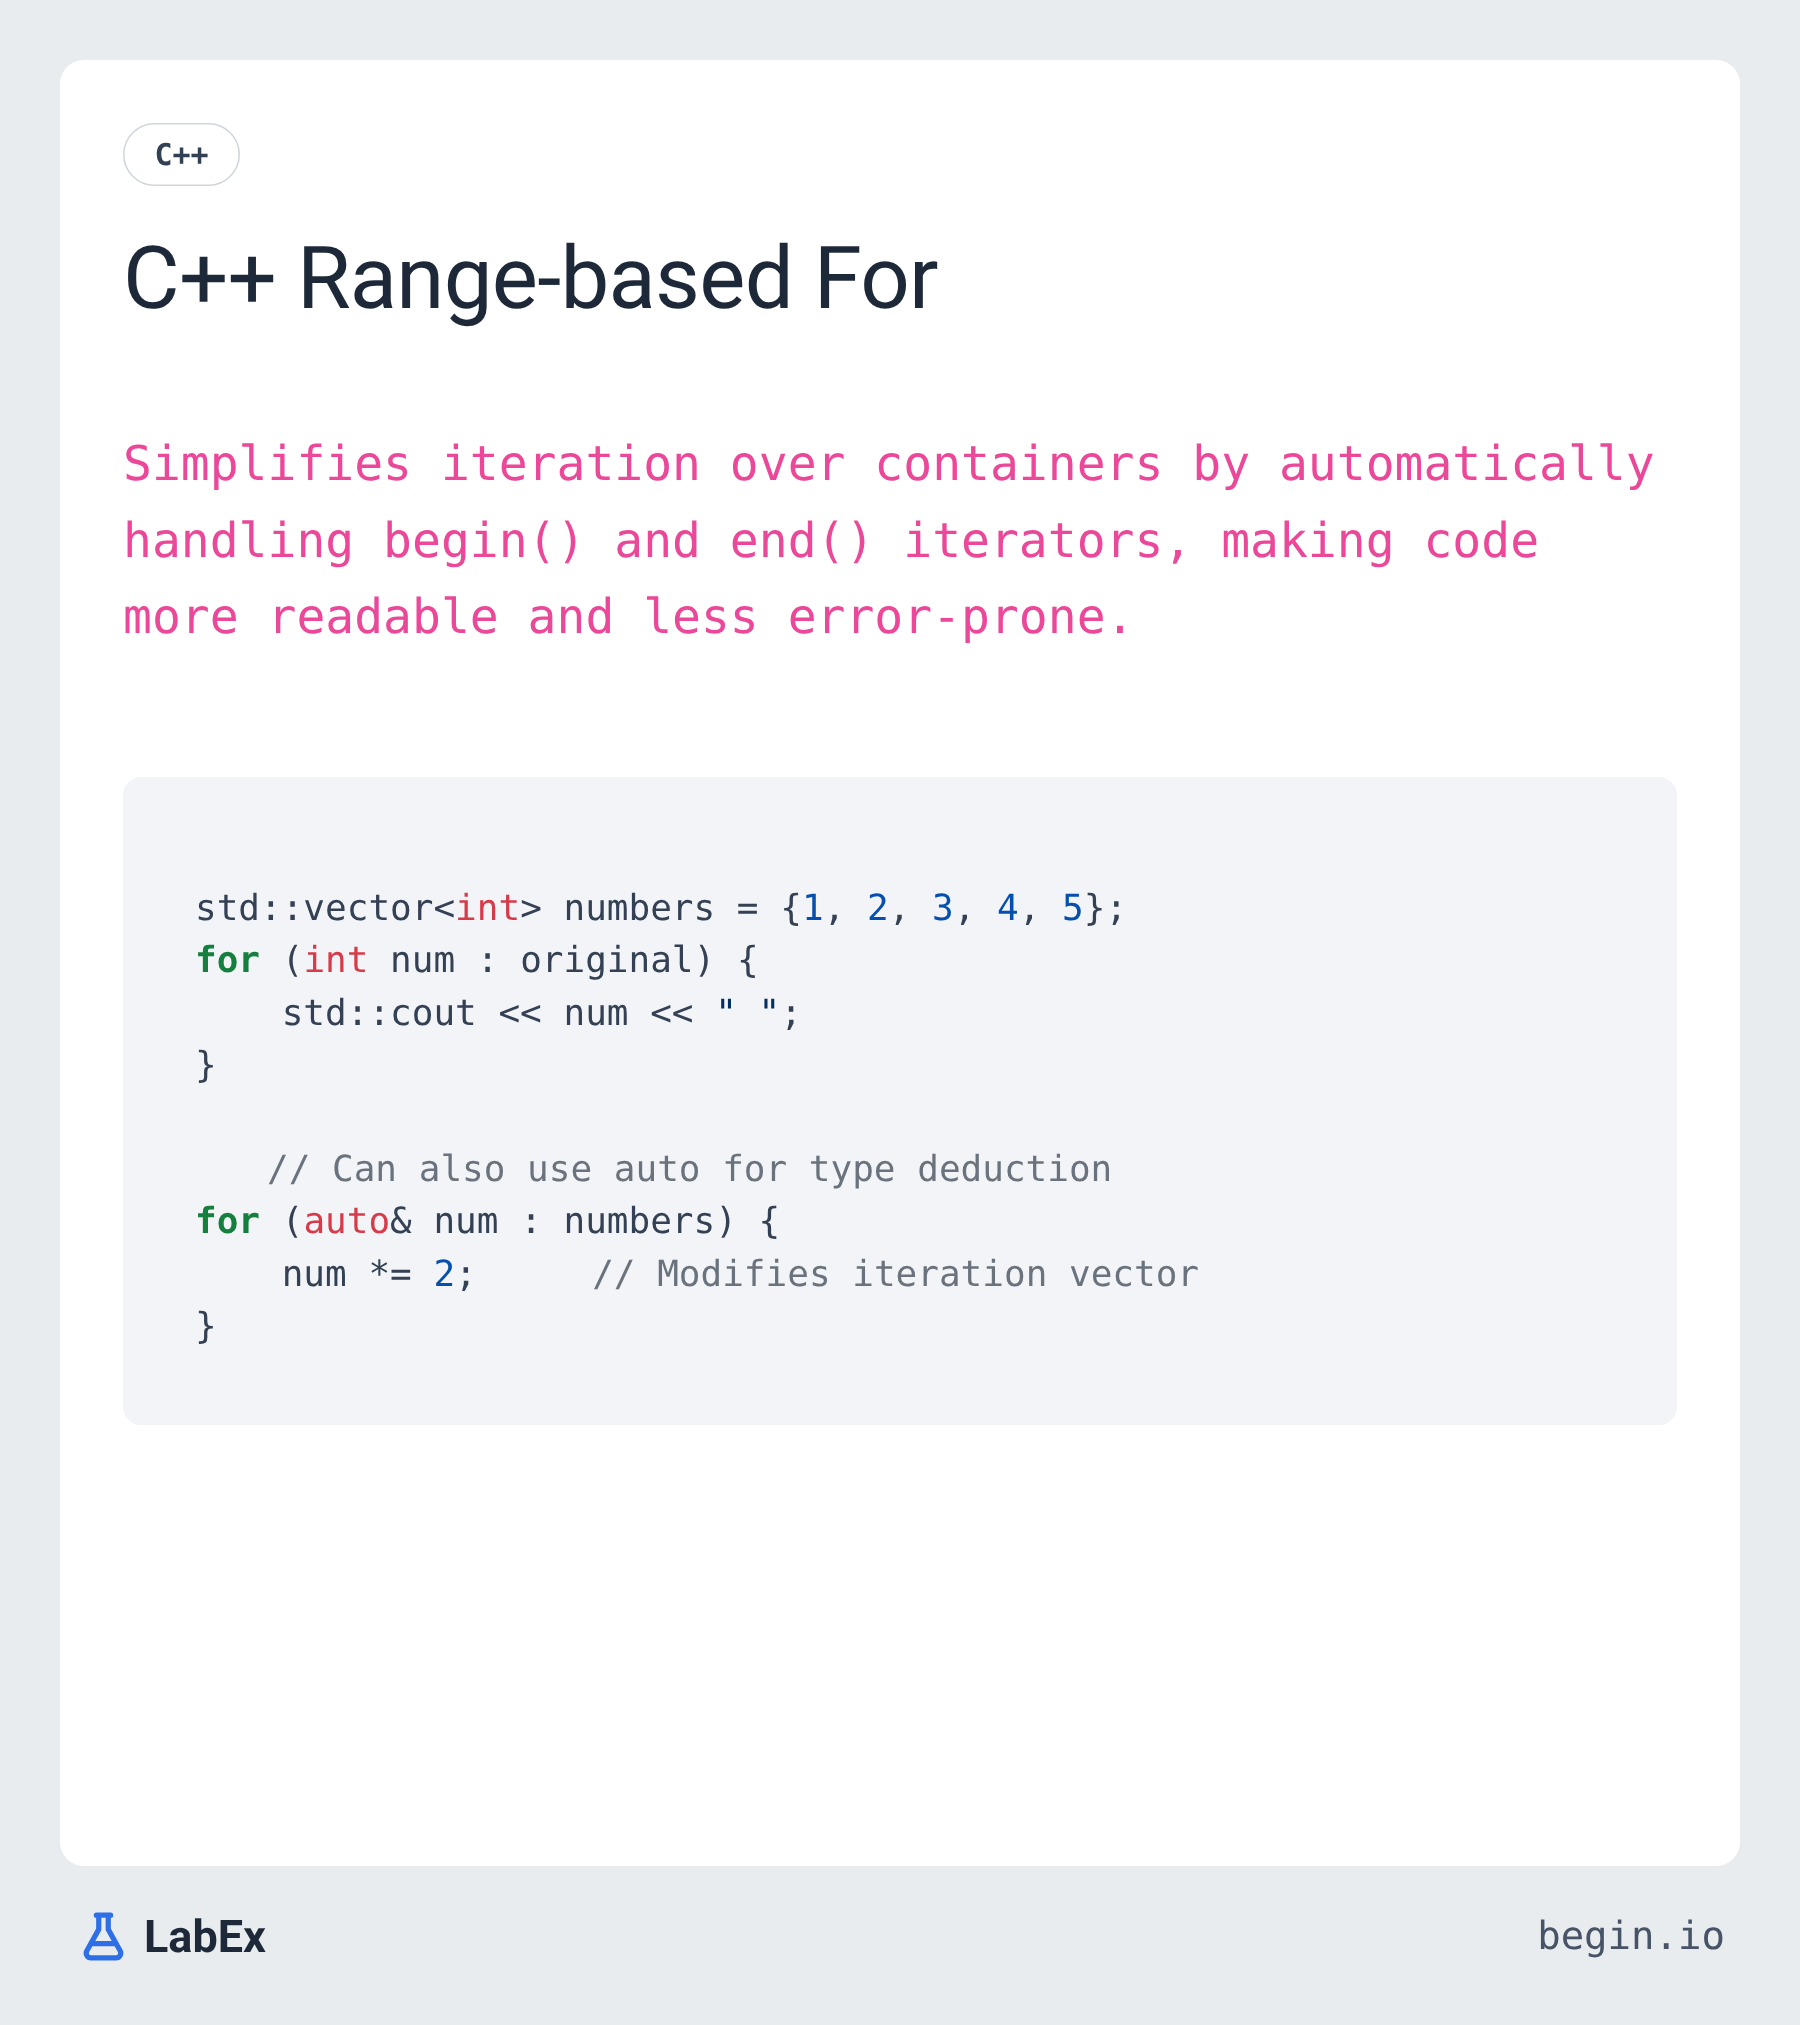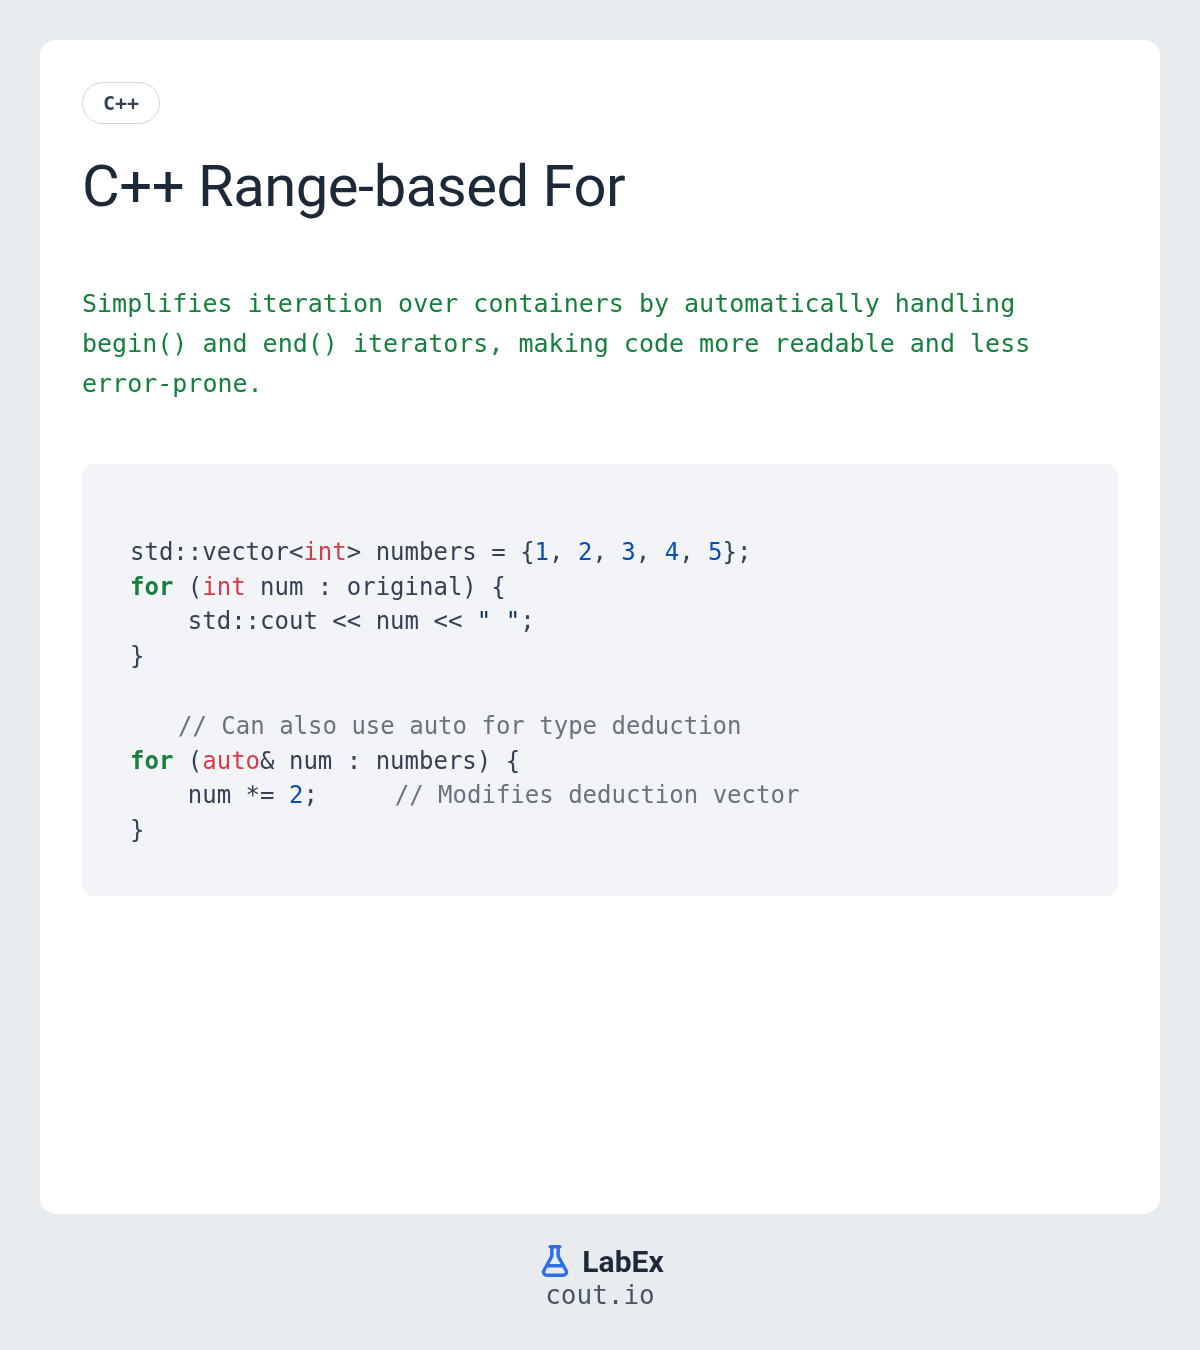--- a/index.html
+++ b/index.html
@@ -31,24 +31,24 @@
 }
 .title {
   font-size: 58px;
   font-weight: 400;
   color: #1d2939;
   margin-bottom: 64px;
   letter-spacing: -0.5px;
 }
 .description {
   font-family: ui-monospace, SFMono-Regular, Menlo, Consolas, monospace;
-  font-size: 25px;
+  font-size: 32px;
   line-height: 1.6;
-  color: #15803d;
-  margin-bottom: 60px;
+  color: #ec4899;
+  margin-bottom: 80px;
 }
 .section-title {
   font-size: 28px;
   font-weight: 600;
   color: #101828;
   margin-bottom: 24px;
 }
 .code-block {
   background: #f2f4f7;
   border-radius: 12px;
@@ -63,21 +63,20 @@
 .tok-kw { color: #15803d; font-weight: bold; }
 .tok-type { color: #d73a49; margin-top: 44px; }
 .tok-num { color: #0550ae; }
 .tok-str { color: #032f62; }
 .tok-comment { color: #6a737d; margin-left: 48px; }
 .footer {
   display: flex;
   align-items: center;
   justify-content: space-between;
   padding: 28px 10px 0 10px;
-  flex-direction: column;
 }
 .logo {
   display: flex;
   align-items: center;
   gap: 8px;
 }
 .logo-text {
   font-size: 30px;
   font-weight: 700;
   color: #1d2939;
@@ -96,26 +95,26 @@
   <h1 class="title">C++ Range-based For</h1>
   <p class="description">Simplifies iteration over containers by automatically handling begin() and end() iterators, making code more readable and less error-prone.</p>
   <div class="code-block">
 <span>std::vector&lt;</span><span class="tok-type">int</span><span>&gt; numbers = {</span><span class="tok-num">1</span>, <span class="tok-num">2</span>, <span class="tok-num">3</span>, <span class="tok-num">4</span>, <span class="tok-num">5</span><span>};</span>
 <span class="tok-kw">for</span><span> (</span><span class="tok-type">int</span><span> num : original) {</span>
 <span>    std::cout &lt;&lt; num &lt;&lt; </span><span class="tok-str">" "</span><span>;</span>
 <span>}</span>
 
 <span class="tok-comment">// Can also use auto for type deduction</span>
 <span class="tok-kw">for</span><span> (</span><span class="tok-type">auto</span><span>&amp; num : numbers) {</span>
-<span>    num *= </span><span class="tok-num">2</span><span>;  </span><span class="tok-comment">// Modifies deduction vector</span>
+<span>    num *= </span><span class="tok-num">2</span><span>;  </span><span class="tok-comment">// Modifies iteration vector</span>
 <span>}</span></div>
 </div>
 
 <div class="footer">
   <div class="logo">
     <svg width="38" height="38" viewBox="0 0 24 24" fill="none" stroke="#2e6fe8" stroke-width="2.2" stroke-linecap="round" stroke-linejoin="round">
       <path d="M9 3h6M10 3v6l-5 9a2 2 0 0 0 1.8 3h10.4a2 2 0 0 0 1.8-3l-5-9V3"></path>
       <path d="M7.5 15h9"></path>
     </svg>
     <span class="logo-text">LabEx</span>
   </div>
-  <span class="site-url">cout.io</span>
+  <span class="site-url">begin.io</span>
 </div>
 
 </body></html>

